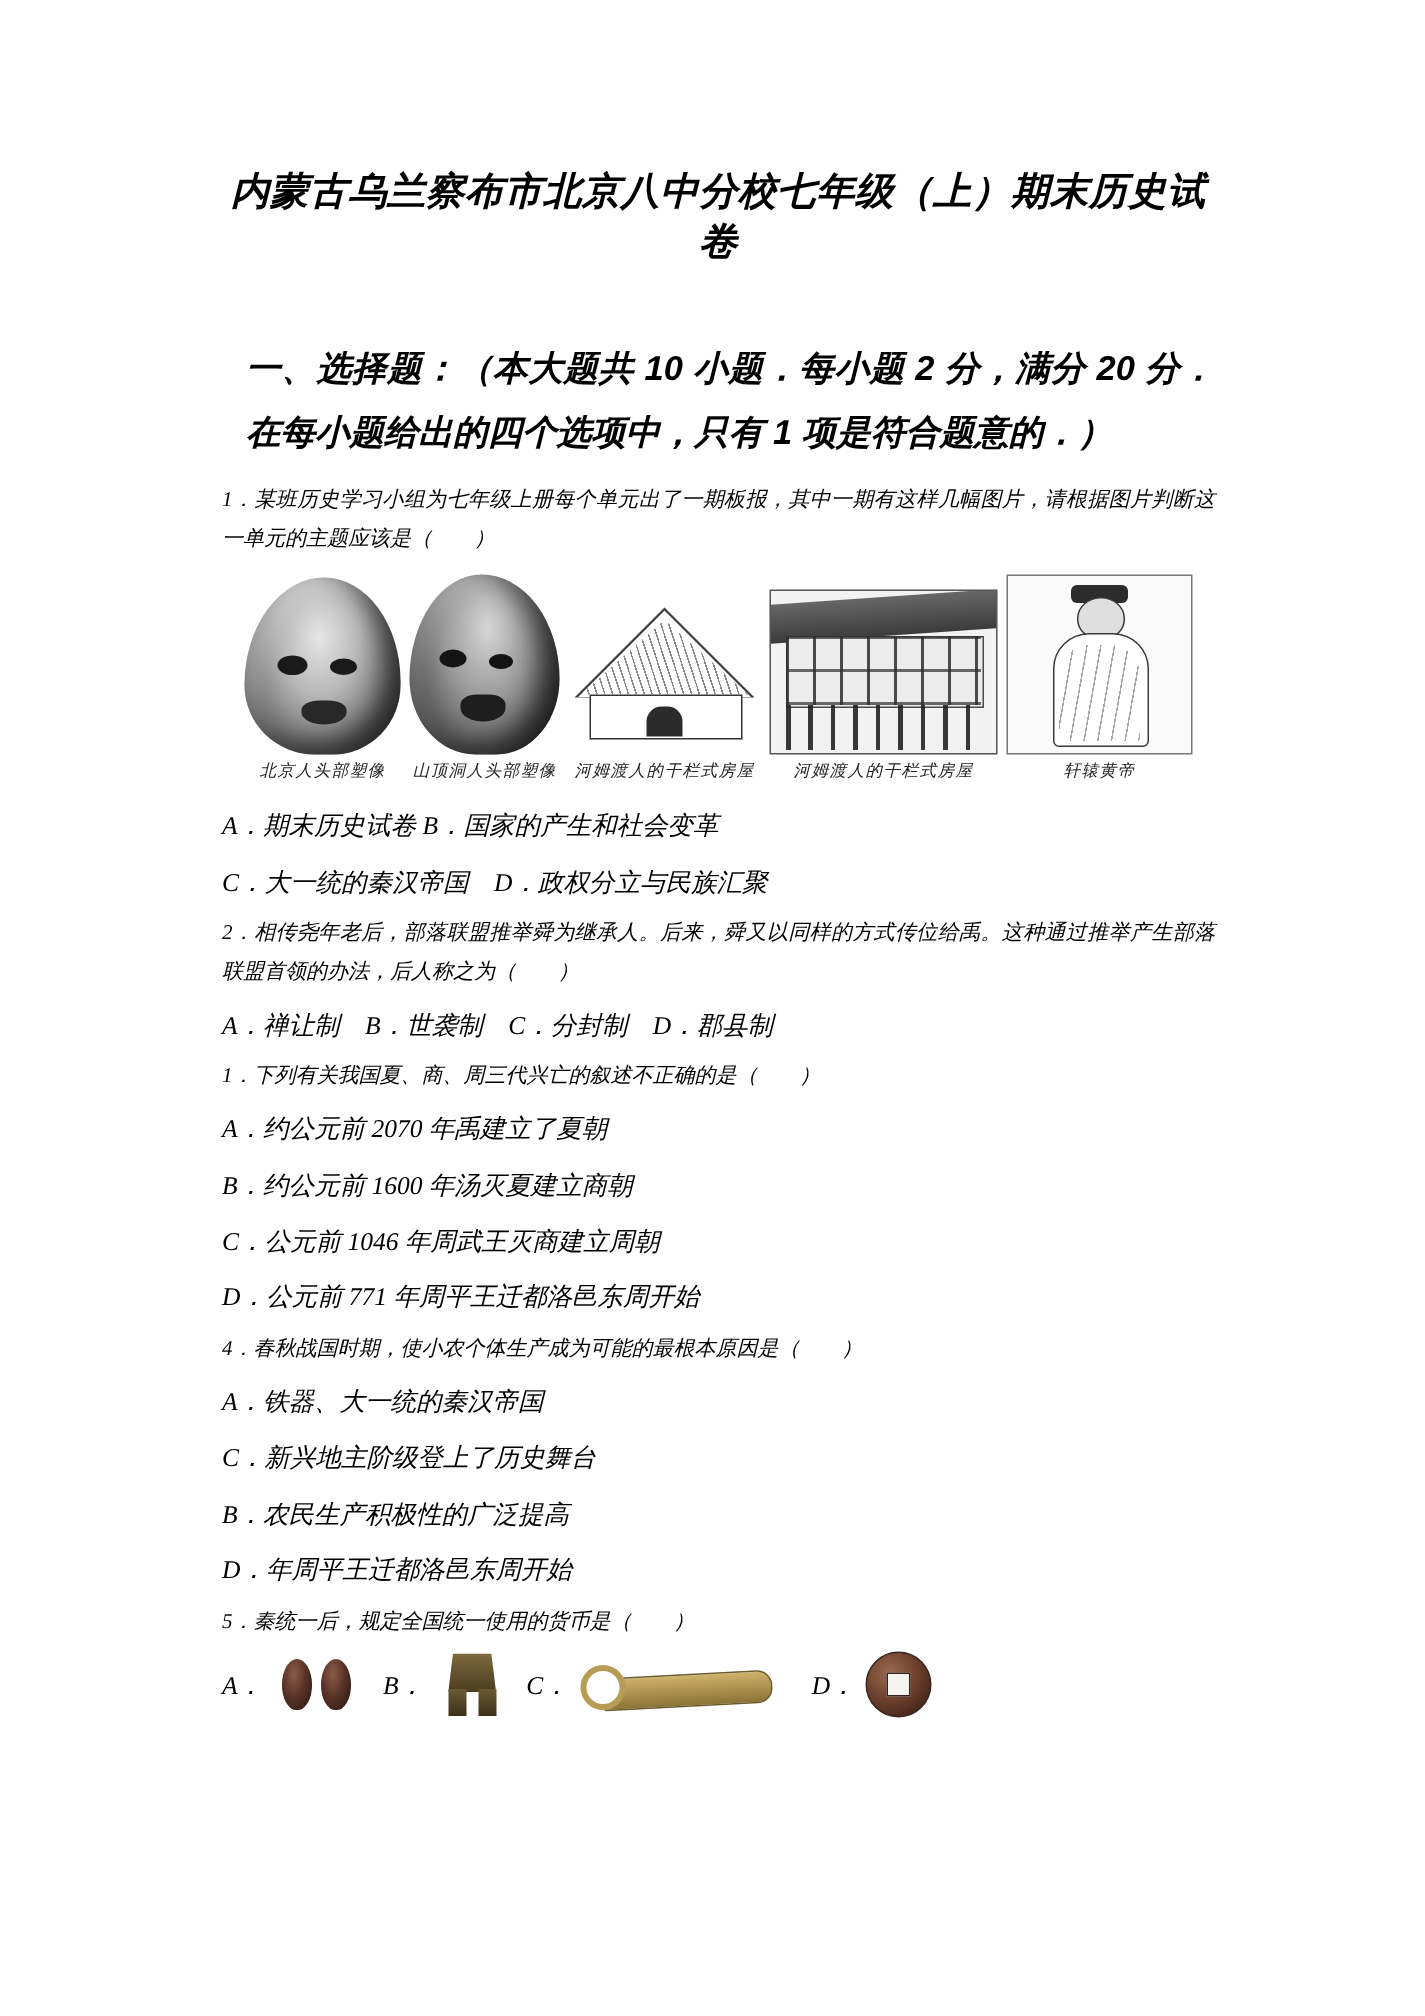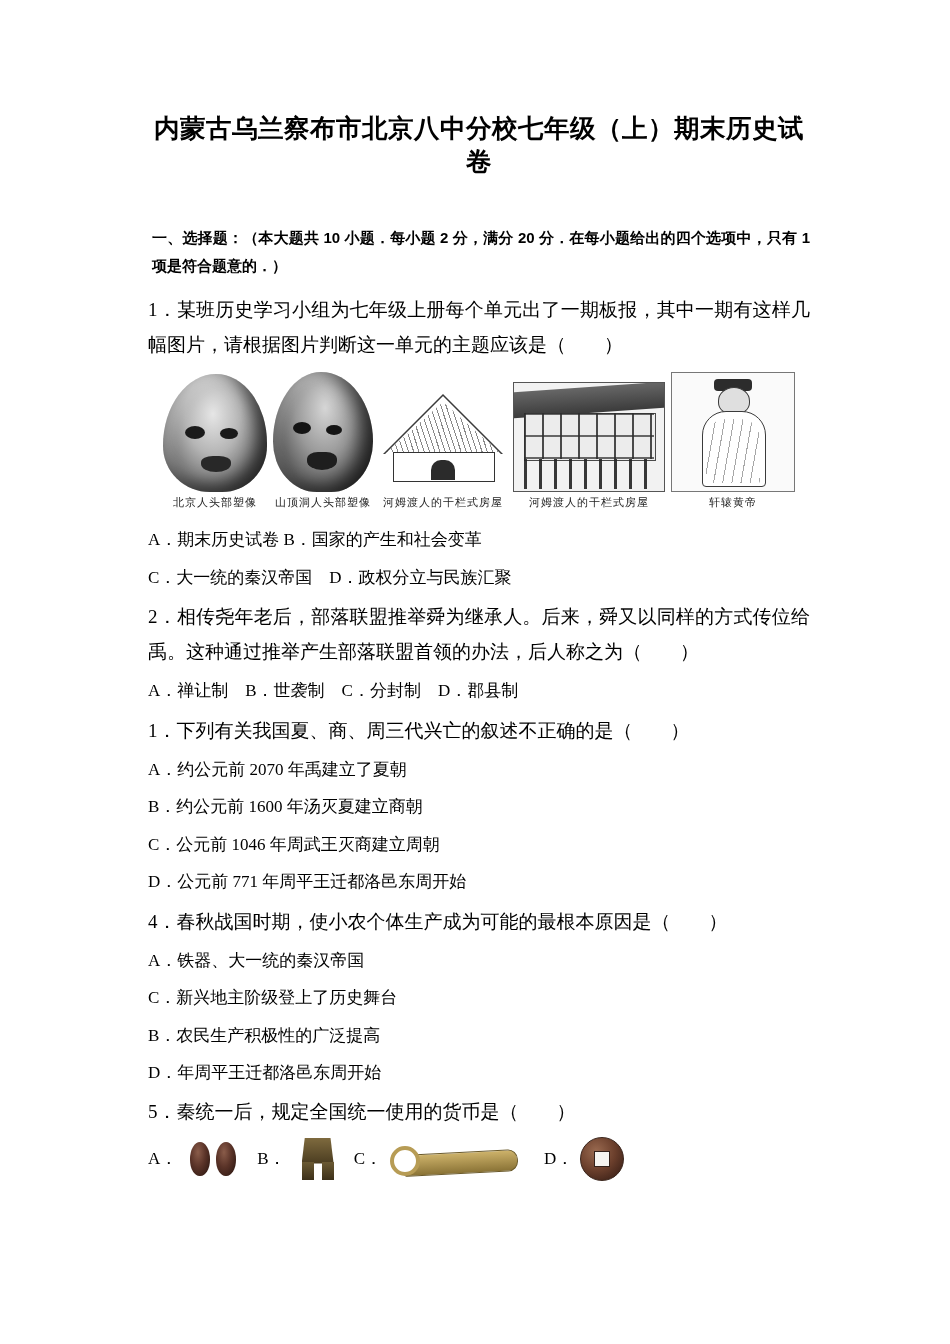--- a/index.html
+++ b/index.html
@@ -14,40 +14,41 @@
     color: #000000;
     position: relative;
     overflow: hidden;
   }
   .page {
     width: 950px;
     height: 1236px;
     box-sizing: border-box;
     padding: 112px 140px 60px 148px;
     position: relative;
+    font-style: italic;
   }
   .doc-title {
     font-family: "Liberation Sans", "DejaVu Sans", sans-serif;
     font-weight: bold;
     font-size: 25.5px;
     letter-spacing: 0.5px;
     text-align: center;
     margin: 0 0 46px 0;
     line-height: 1.3;
   }
   .section-head {
     font-family: "Liberation Sans", "DejaVu Sans", sans-serif;
     font-weight: bold;
-    font-size: 15px;
+    font-size: 23px;
     line-height: 1.85;
-    margin: 0 0 12px 4px;
+    margin: 0 0 12px 16px;
     text-align: justify;
   }
   .q {
-    font-size: 19px;
+    font-size: 14px;
     line-height: 1.85;
     margin: 0 0 6px 0;
     text-align: justify;
   }
   .opt {
     font-size: 17px;
     line-height: 1.85;
     margin: 0 0 6px 0;
   }
   .img-row {

